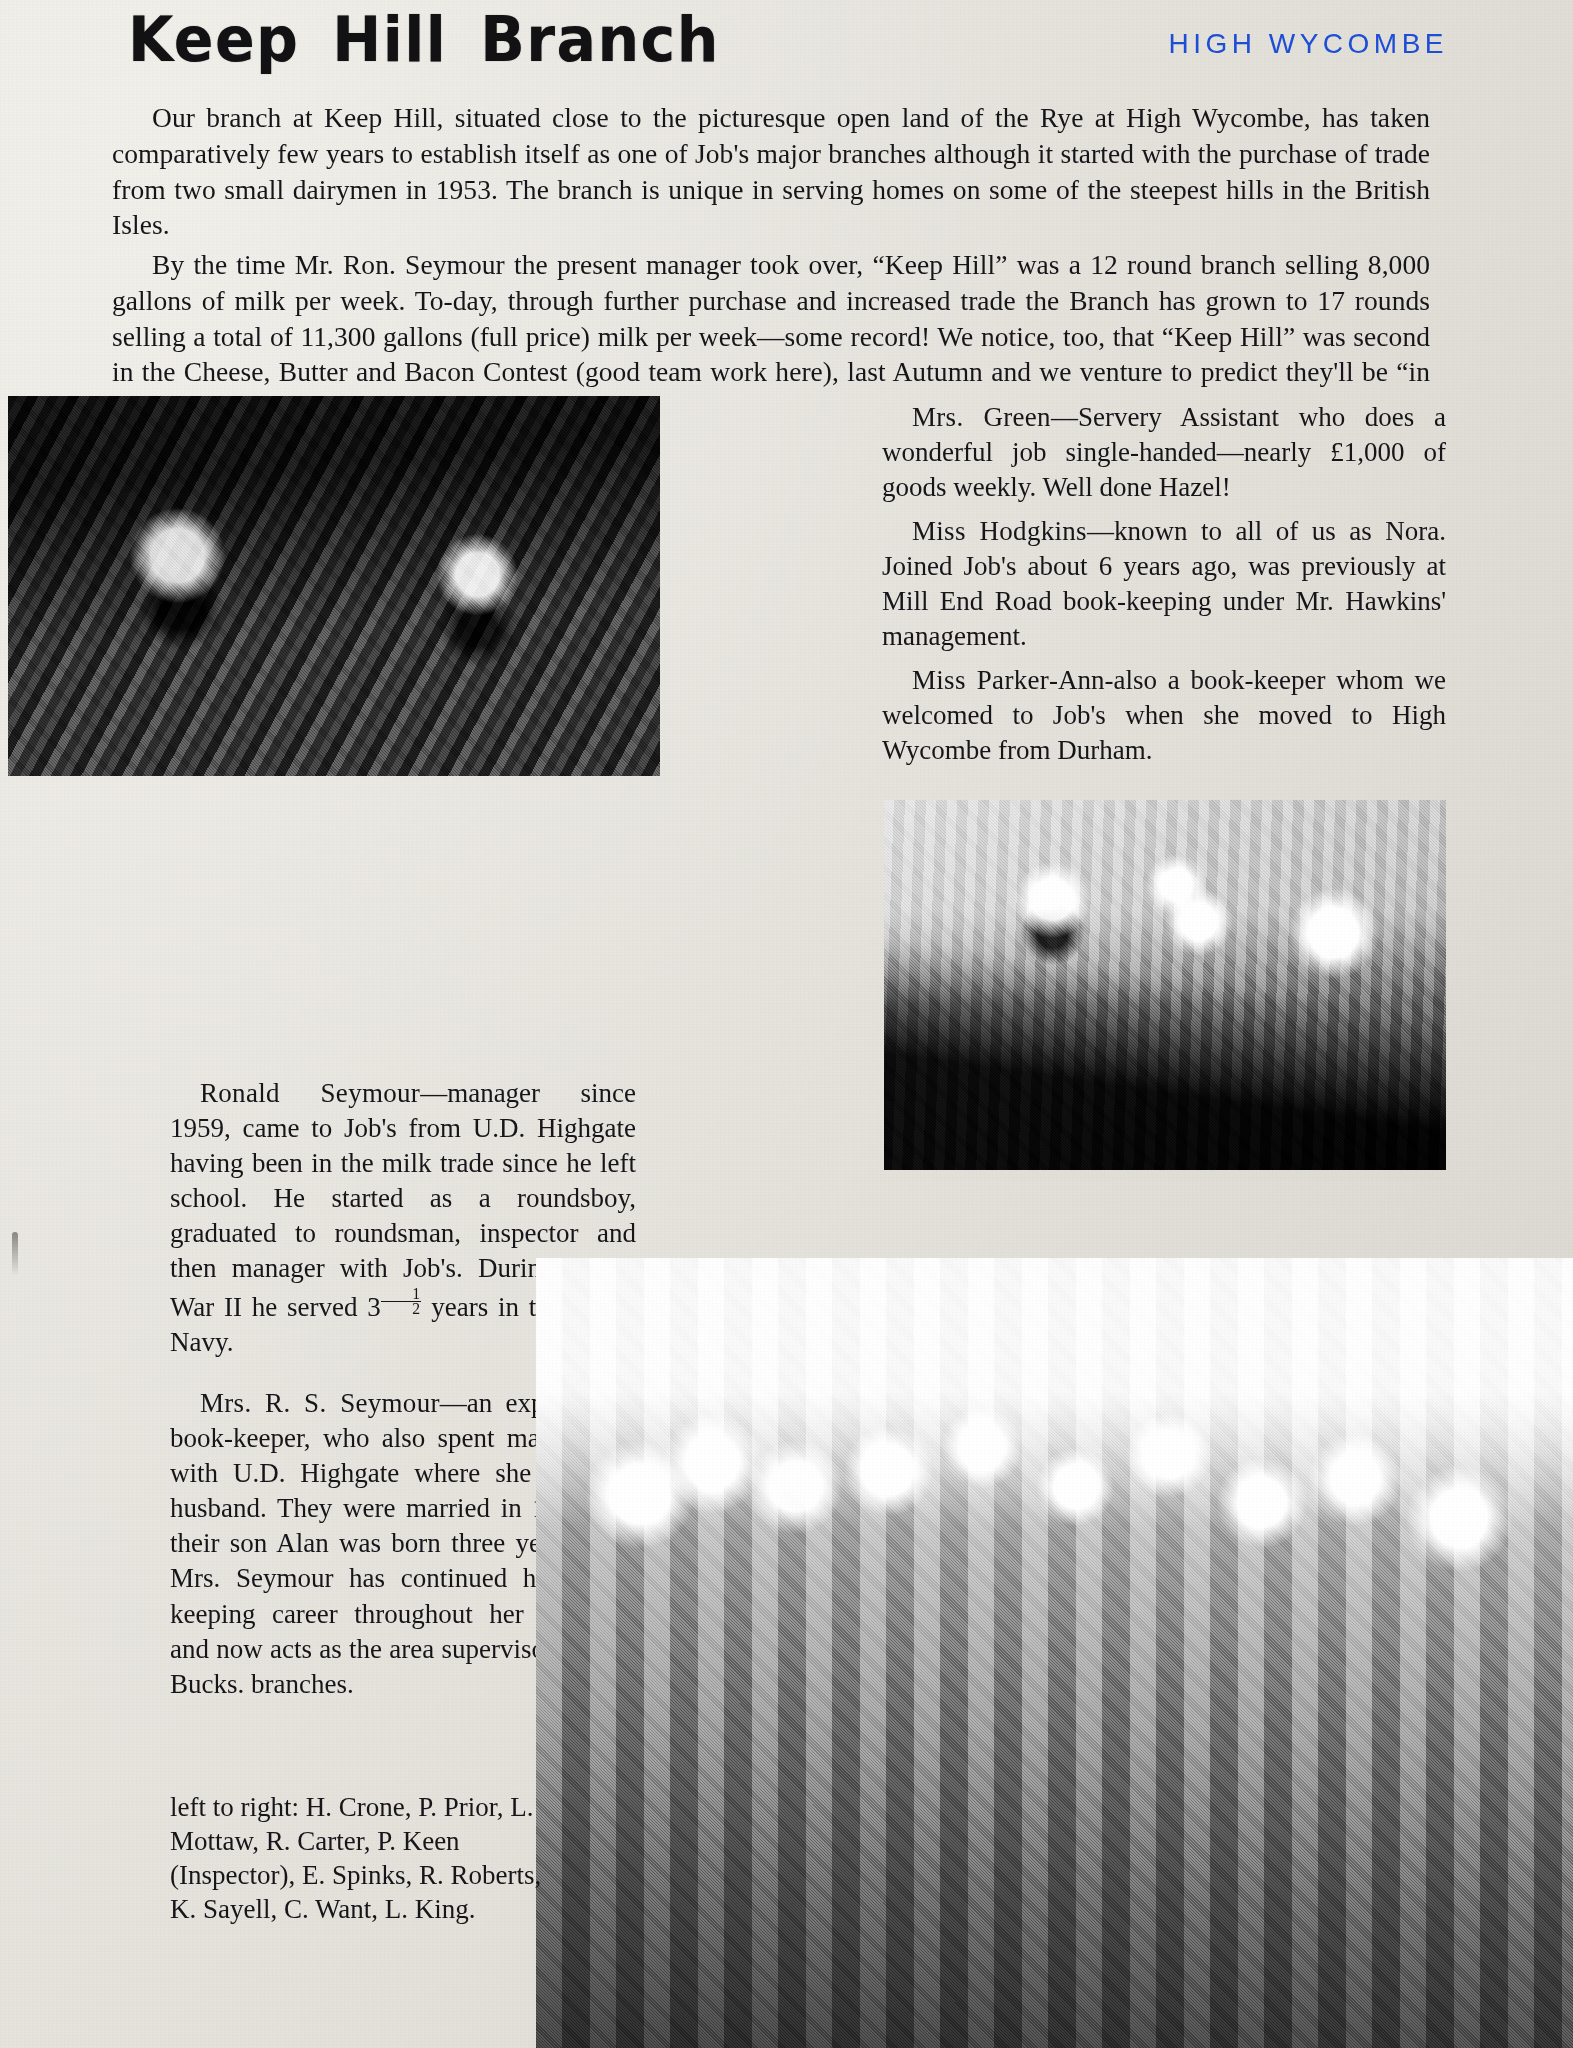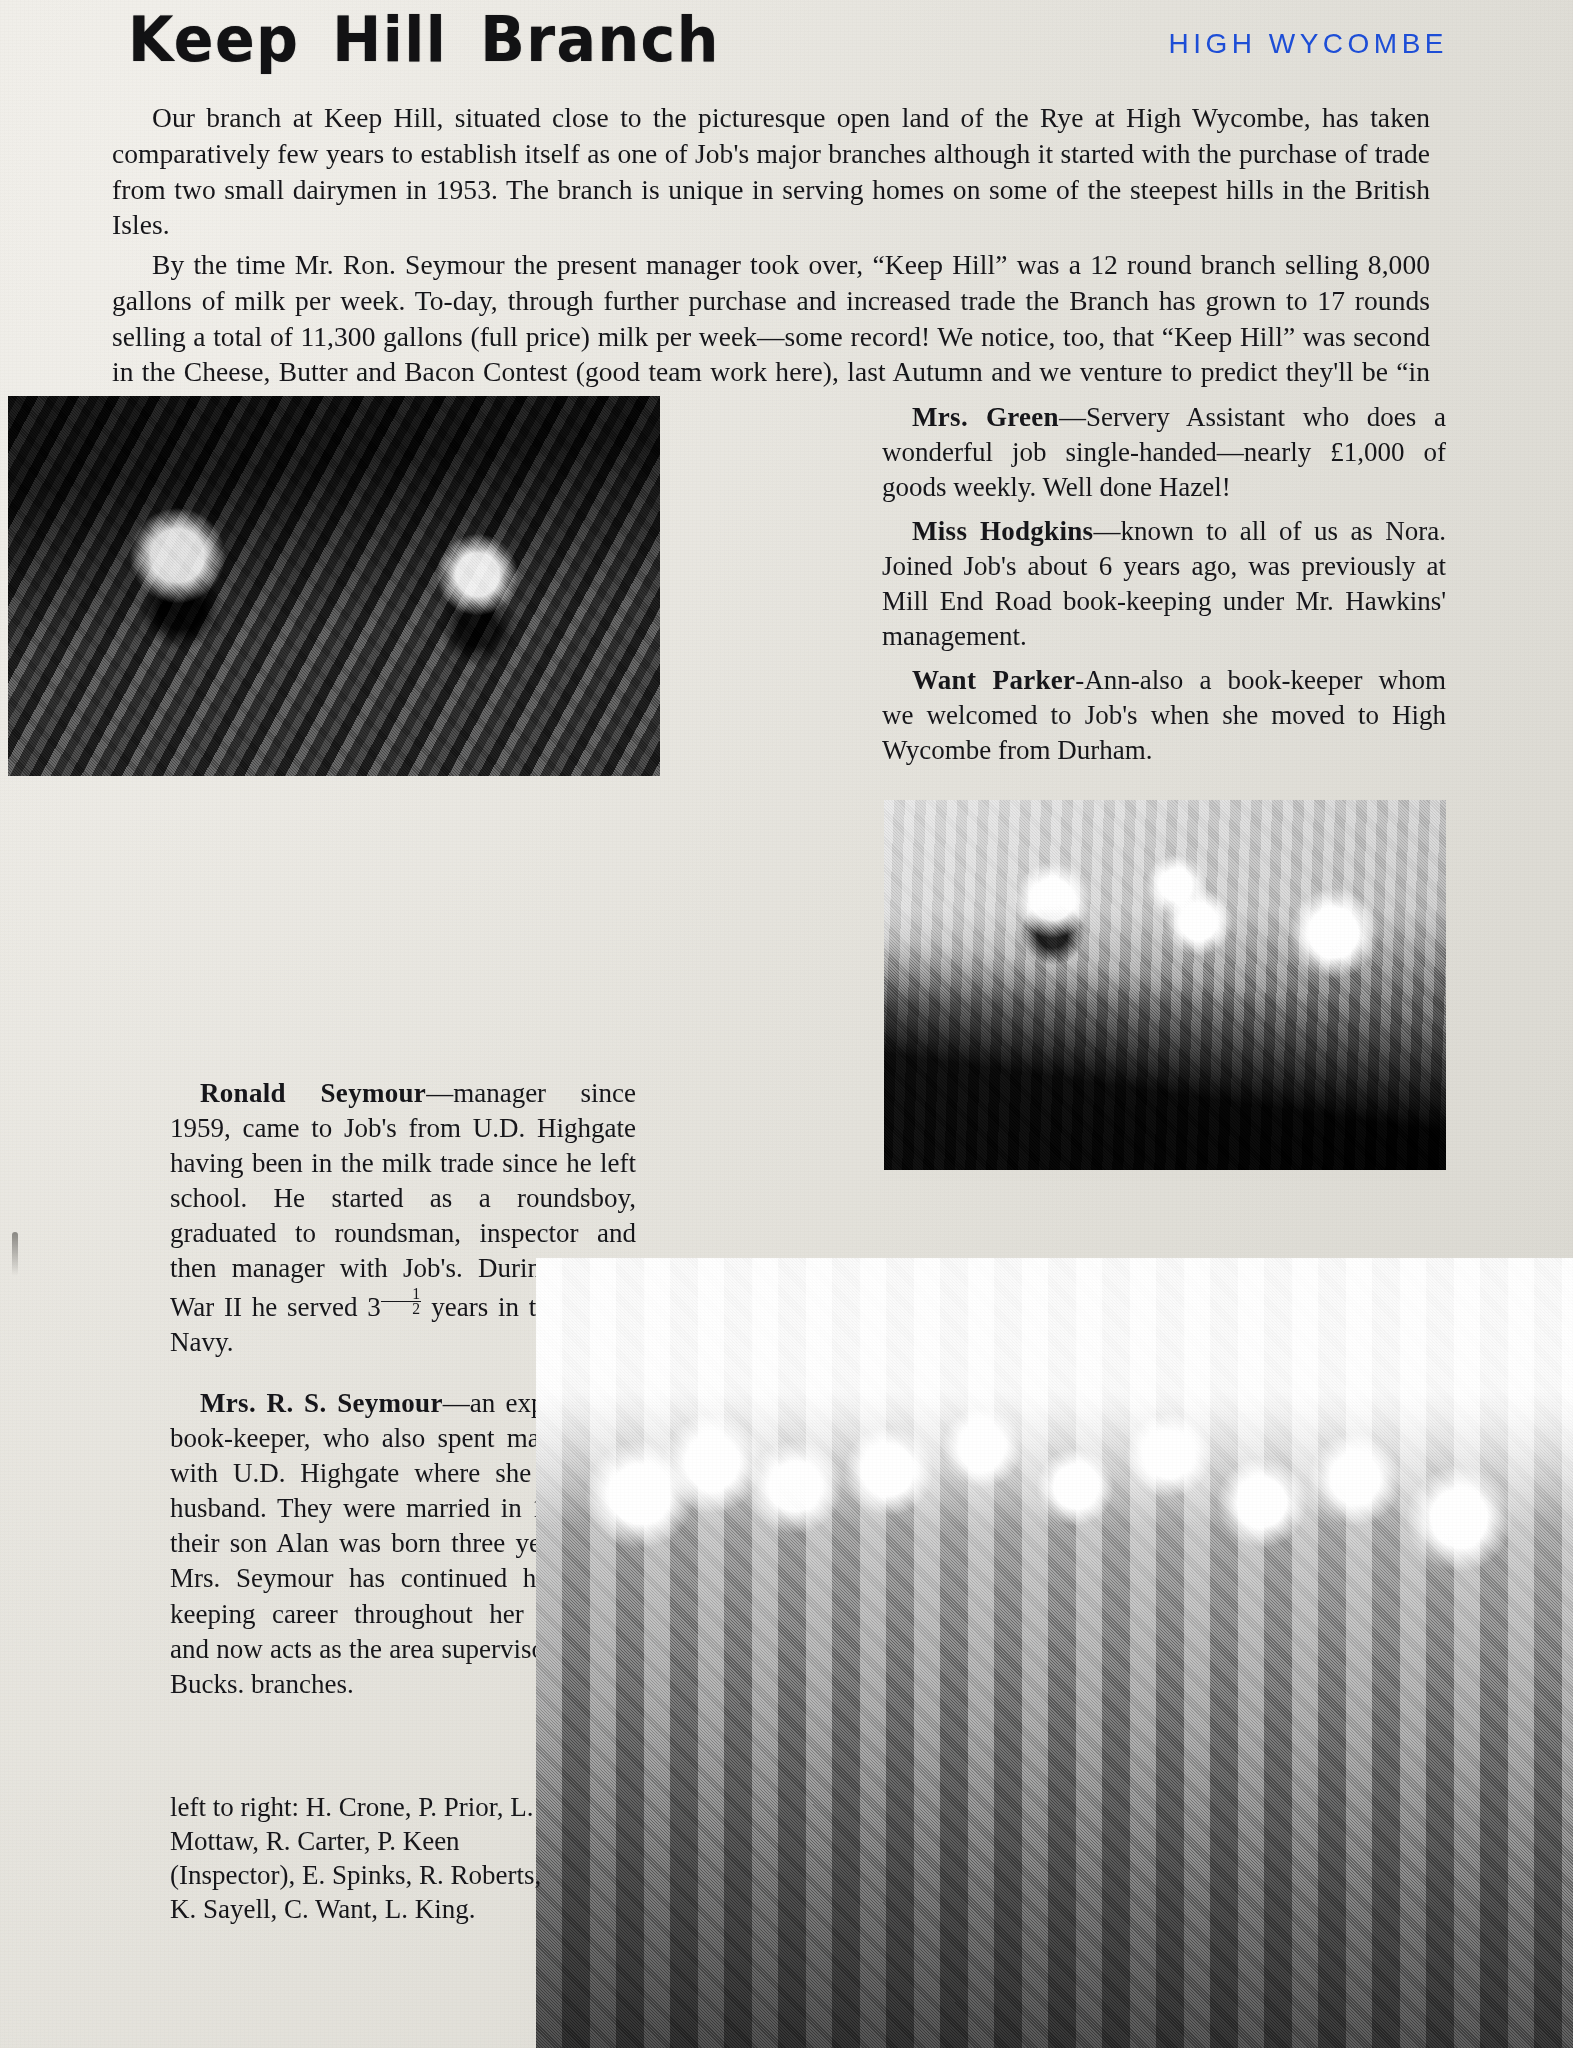--- a/index.html
+++ b/index.html
@@ -73,21 +73,21 @@
   
   .staff-col{
     position:absolute;left:882px;top:400px;width:564px;
     font-size:27px;
     line-height:1.295;
     text-align:justify;
     text-justify:inter-word;
   }
   .staff-col p{margin:0 0 9px 0;text-indent:30px;}
   .staff-col p:last-child{margin-bottom:0;}
-  b, .nm{font-weight:700;letter-spacing:.3px;}
+  b, .nm{font-weight:400;letter-spacing:.3px;}
 
   
   .mid-left{
     position:absolute;left:170px;top:1076px;width:466px;
     font-size:27px;
     line-height:1.30;
     text-align:justify;
     text-justify:inter-word;
   }
   .mid-left p{margin:0 0 26px 0;text-indent:30px;}
@@ -205,21 +205,21 @@
   </div>
 
   <div class="staff-col">
     <p>
       <b class="nm">Mrs. Green</b><span>—Servery Assistant who does a wonderful job single-handed—nearly £1,000 of goods weekly.  Well done Hazel!</span>
     </p>
     <p>
       <b class="nm">Miss Hodgkins</b><span>—known to all of us as Nora.  Joined Job's about 6 years ago, was previously at Mill End Road book-keeping under Mr. Hawkins' management.</span>
     </p>
     <p>
-      <b class="nm">Want Parker</b><span>-Ann-also a book-keeper whom we welcomed to Job's when she moved to High Wycombe from Durham.</span>
+      <b class="nm">Miss Parker</b><span>-Ann-also a book-keeper whom we welcomed to Job's when she moved to High Wycombe from Durham.</span>
     </p>
   </div>
 
   <div class="mid-left">
     <p>
       <b class="nm">Ronald Seymour</b><span>—manager since 1959, came to Job's from U.D. Highgate having been in the milk trade since he left school.  He started as a roundsboy, graduated to roundsman, inspector and then manager with Job's.  During World War II he served </span><span>3</span><span class="frac"><span class="num">1</span><span class="den">2</span></span><span> years in the Royal Navy.</span>
     </p>
     <p>
       <b class="nm">Mrs. R. S. Seymour</b><span>—an experienced book-keeper, who also spent many years with U.D. Highgate where she met her husband.  They were married in 1945 and their son Alan was born three years later.  Mrs. Seymour has continued her book-keeping career throughout her marriage and now acts as the area supervisor for our Bucks. branches.</span>
     </p>

